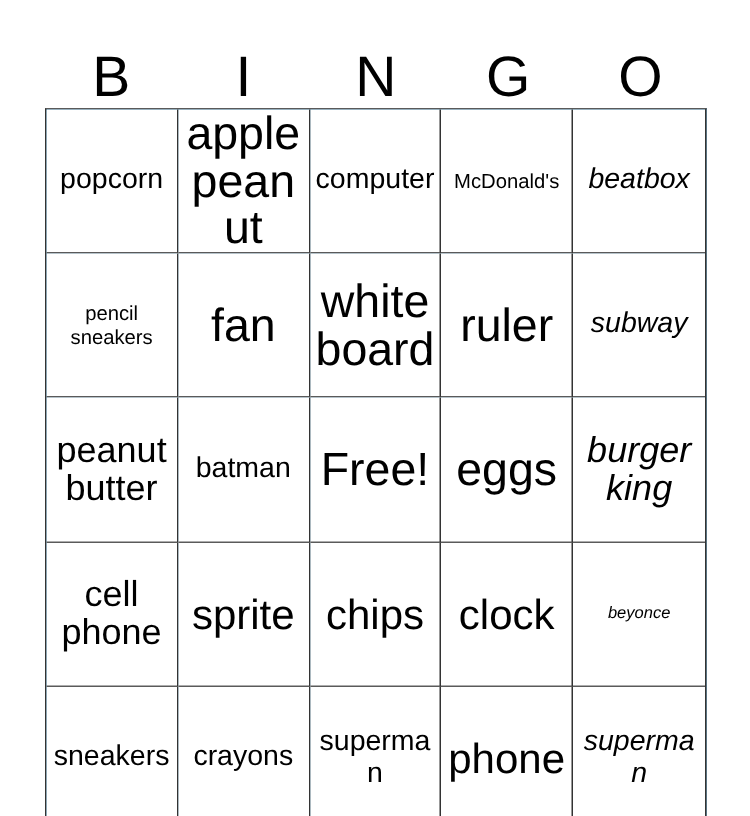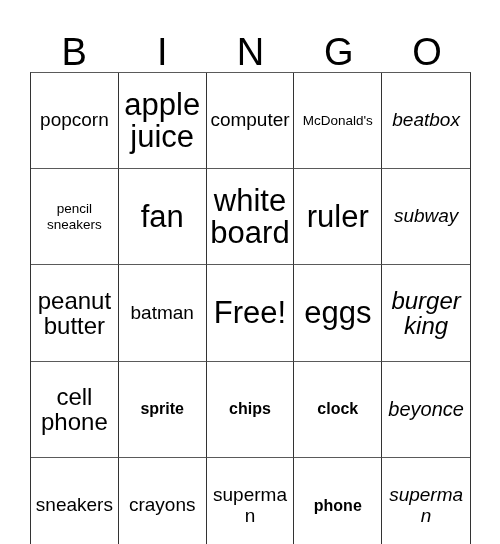--- a/index.html
+++ b/index.html
@@ -85,24 +85,24 @@
     width: 100%;
     text-align: center;
     color: #000000;
     line-height: 1.02;
     word-break: break-word;
     hyphens: none;
   }
 
   
   .fs-xs  { font-size: 13.5px; line-height: 1.18; }
-  .fs-sm  { font-size: 20px;   line-height: 1.12; }
+  .fs-sm  { font-size: 11px;   line-height: 1.12; }
   .fs-md  { font-size: 19px;   line-height: 1.10; }
   .fs-lg  { font-size: 24px;   line-height: 1.06; }
-  .fs-xl  { font-size: 16px;   line-height: 1.04; font-weight: bold; }
+  .fs-xl  { font-size: 28px;   line-height: 1.04; }
   .fs-xxl { font-size: 31px;   line-height: 1.02; }
 </style>
 </head>
 <body>
 
 <div id="bingo-card">
 
   <div id="bingo-header">
     <div class="header-letter">B</div>
     <div class="header-letter">I</div>
@@ -110,21 +110,21 @@
     <div class="header-letter">G</div>
     <div class="header-letter">O</div>
   </div>
 
   <div id="bingo-grid">
 
     <div class="bingo-cell">
         <span class="cell-text fs-md">popcorn</span>
       </div>
     <div class="bingo-cell">
-        <span class="cell-text fs-xxl">apple juice</span>
+        <span class="cell-text fs-xxl">apple peanut</span>
       </div>
     <div class="bingo-cell">
         <span class="cell-text fs-md">computer</span>
       </div>
     <div class="bingo-cell">
         <span class="cell-text fs-xs">McDonald's</span>
       </div>
     <div class="bingo-cell">
         <span class="cell-text fs-md">beatbox</span>
       </div>

